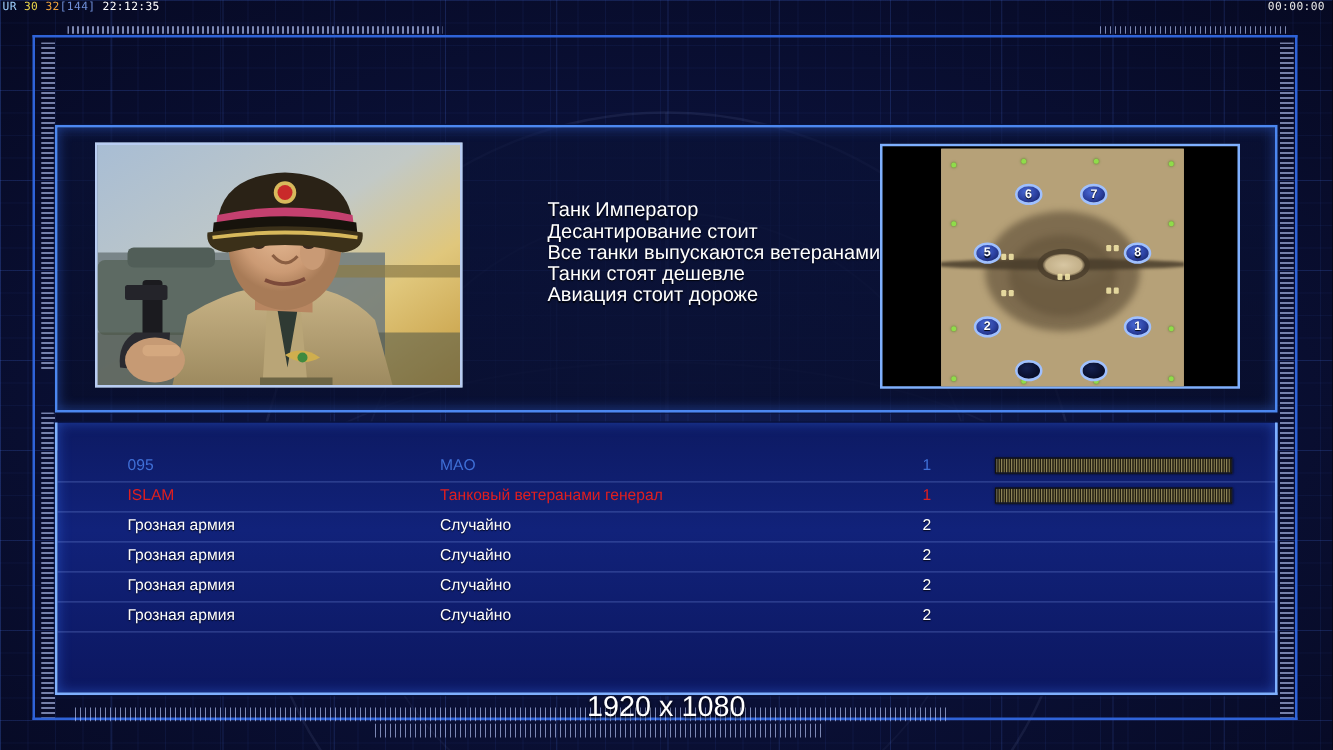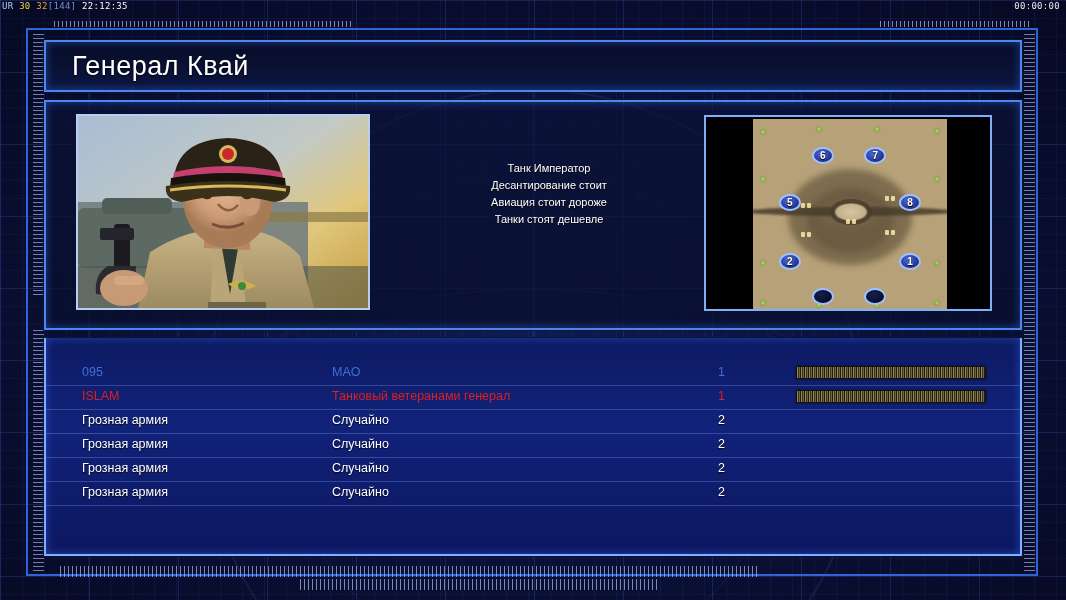--- a/index.html
+++ b/index.html
@@ -106,24 +106,23 @@
   .portrait-wrap {
     position: absolute; left: 76px; top: 114px; width: 294px; height: 196px;
     border: 2px solid #b9cdf2;
     background: #7e8fa0;
     overflow: hidden;
   }
   .portrait-wrap svg { display: block; }
 
   
   .desc {
-    position: absolute; left: 414px; top: 160px; width: 270px;
-    color: #ffffff; font-size: 11px; line-height: 17px;
+    position: absolute; left: 438px; top: 160px; width: 270px;
+    color: #ffffff; font-size: 16px; line-height: 17px;
     text-shadow: 0 1px 1px rgba(0,0,0,.85);
-    text-align: center;
   }
   .desc div { white-space: nowrap; }
   .desc div.indent { padding-left: 7px; }
 
   
   .map-wrap {
     position: absolute; left: 704px; top: 115px; width: 288px; height: 196px;
     border: 2px solid #7fb0ff;
     background: #000;
     overflow: hidden;
@@ -179,21 +178,21 @@
   .c-name { left: 38px; }
   .c-army { left: 288px; }
   .c-team { left: 670px; }
   .c-prog { left: 752px; }
 
   .tbody { position: absolute; left: 46px; top: 362px; width: 974px; }
   .row {
     position: relative; height: 24px;
     border-bottom: 1px solid rgba(150,180,255,.28);
   }
-  .row span.cell { position: absolute; top: 3px; font-size: 12.5px; white-space: nowrap; }
+  .row span.cell { position: absolute; top: 3px; font-size: 12.5px; white-space: nowrap; margin-left: 20px; }
   .row .n { left: 36px; }
   .row .a { left: 286px; }
   .row .t { left: 672px; }
   .w { color: #ffffff; text-shadow: 0 1px 1px rgba(0,0,0,.8); }
   .b { color: #3f6fd6; }
   .r { color: #e01f1f; }
   .bar {
     position: absolute; left: 750px; top: 4px; width: 190px; height: 13px;
     background:
       repeating-linear-gradient(to right,
@@ -237,23 +236,20 @@
   <div class="frame-line" style="left:26px; top:574px; width:1012px; height:2px;"></div>
 
   <div class="ruler-v" style="left:33px; top:34px; height:262px;"></div>
   <div class="ruler-v" style="left:33px; top:330px; height:244px;"></div>
   <div class="ruler-v" style="left:1024px; top:34px; height:540px;"></div>
   <div class="ruler-h short" style="left:54px; top:21px; width:300px;"></div>
   <div class="ruler-h short" style="left:880px; top:21px; width:150px;"></div>
   <div class="ruler-h" style="left:60px; top:566px; width:700px;"></div>
   <div class="ruler-h" style="left:300px; top:579px; width:360px;"></div>
 
-  <div class="panel title-panel">
-    <div class="title">Генерал Квай</div>
-  </div>
 
   <div class="panel mid-panel"></div>
 
   <div class="portrait-wrap">
     <svg width="290" height="192" viewBox="0 0 290 192">
       <defs>
         <linearGradient id="sky" x1="0" y1="0" x2="1" y2="1">
           <stop offset="0%" stop-color="#a8bdd4"></stop>
           <stop offset="45%" stop-color="#c2c9c6"></stop>
           <stop offset="70%" stop-color="#e0c77c"></stop>
@@ -307,22 +303,23 @@
 
       <path d="M150 168 q14 -8 28 2 q-14 8 -28 -2 z" fill="#cfae4e"></path>
       <circle cx="164" cy="170" r="4" fill="#3f8a3f"></circle>
       <rect x="130" y="186" width="58" height="6" fill="#6d6545"></rect>
     </svg>
   </div>
 
   <div class="desc">
     <div>Танк Император</div>
     <div>Десантирование стоит</div>
+    <div>Все танки выпускаются ветеранами</div>
+    <div>Танки стоят дешевле</div>
     <div>Авиация стоит дороже</div>
-    <div>Танки стоят дешевле</div>
   </div>
 
   <div class="map-wrap">
     <div class="map-inner">
       <div class="map-dark" style="left:18%; top:26%; width:64%; height:50%;"></div>
       <div class="map-dark" style="left:28%; top:36%; width:44%; height:34%; background:rgba(92,76,52,.5);"></div>
       <div class="map-river"></div>
       <div class="map-eye"></div>
       <div class="oil" style="left:26%; top:44%;"></div>
       <div class="oil" style="left:29%; top:44%;"></div>
@@ -396,14 +393,15 @@
         <span class="cell a w">Случайно</span>
         <span class="cell t w">2</span>
       </div>
       <div class="row">
         <span class="cell n w">Грозная армия</span>
         <span class="cell a w">Случайно</span>
         <span class="cell t w">2</span>
       </div>
     </div>
 
+  <div class="resolution">1920 x 1080</div>
 
 </div>
 
 </body></html>

